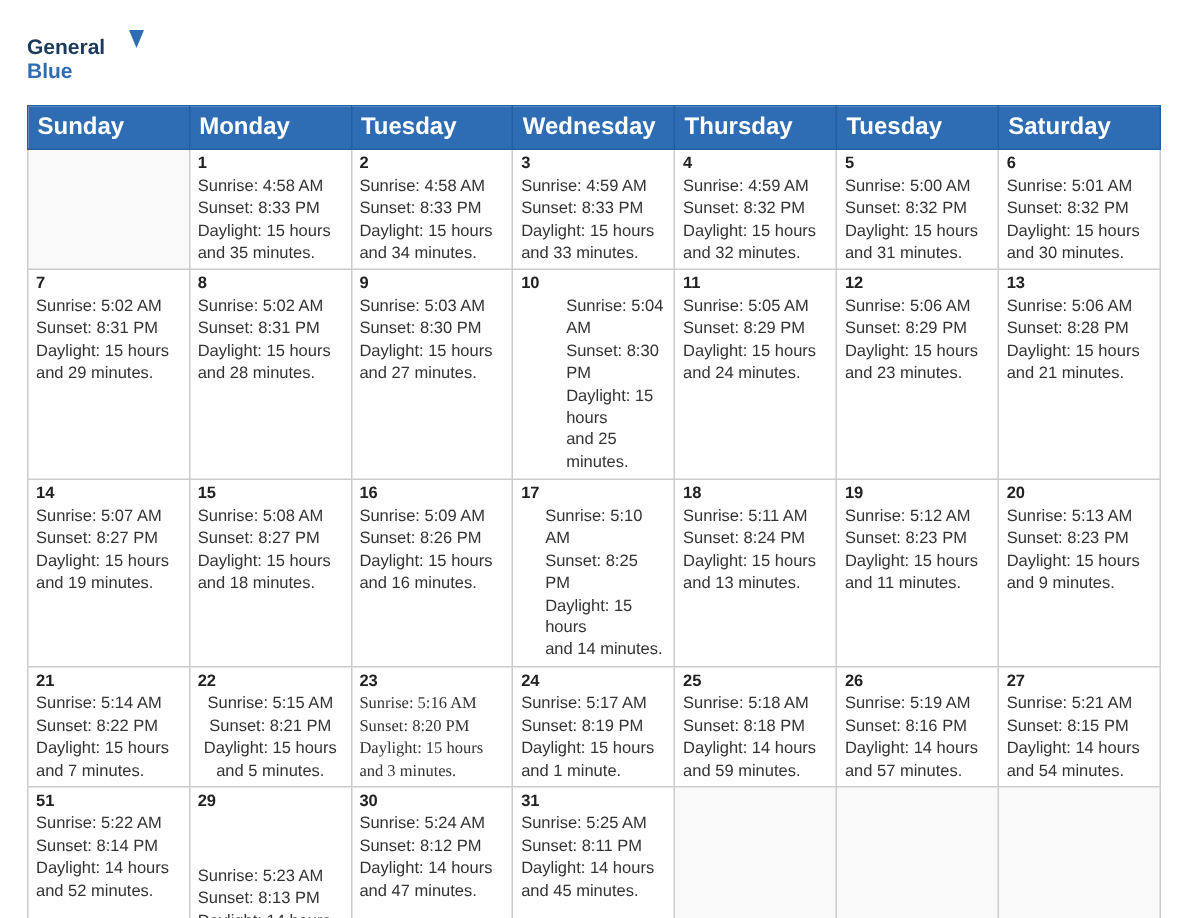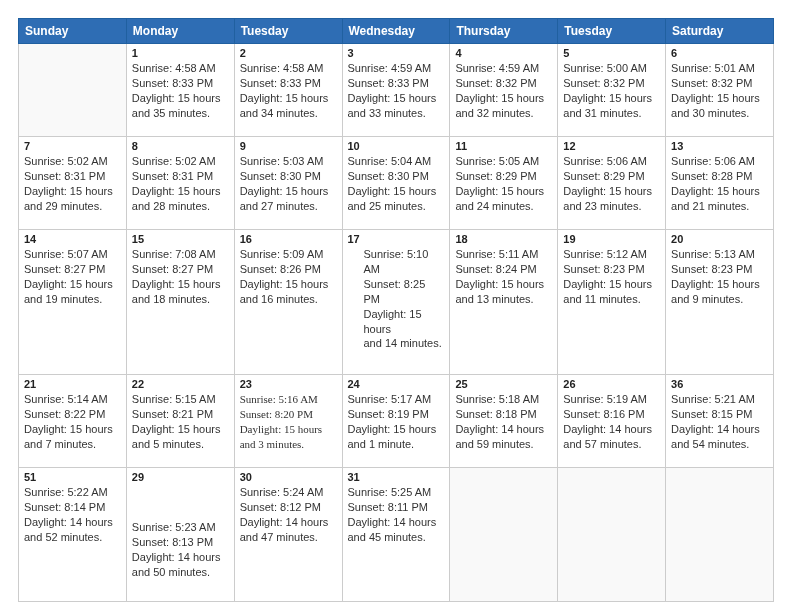--- a/index.html
+++ b/index.html
@@ -43,21 +43,21 @@
       margin-top: 2px;
     }
     .calendar {
       width: 100%;
       border-collapse: collapse;
       flex: 1;
     }
     .calendar th {
       background: #2e6db4;
       color: #fff;
-      font-size: 12px;
+      font-size: 16px;
       font-weight: bold;
       padding: 5px 6px;
       text-align: left;
       border: 1px solid #2060a0;
     }
     .calendar td {
       border: 1px solid #ccc;
       vertical-align: top;
       padding: 3px 5px;
       font-size: 9.5px;
@@ -77,20 +77,33 @@
     .cell-content {
       font-size: 11px;
       line-height: 1.35;
       color: #333;
     }
   </style>
 </head>
 <body>
 
 <div class="page">
+  <div class="header">
+    <div class="logo">
+  <svg width="80" height="42" viewBox="0 0 80 42" xmlns="http://www.w3.org/2000/svg">
+    <text x="0" y="18" font-size="14" font-weight="bold" fill="#1a3a5c" font-family="Arial">General</text>
+    <text x="0" y="34" font-size="14" font-weight="bold" fill="#2e6db4" font-family="Arial">Blue</text>
+    <polygon points="68,2 78,2 73,14" fill="#2e6db4"></polygon>
+  </svg>
+</div>
+    <div class="title-block">
+      <div class="title-month"></div>
+      <div class="title-location"></div>
+    </div>
+  </div>
 
   <table class="calendar">
     <thead>
       <tr>
       <th>Sunday</th>
           <th>Monday</th>
           <th>Tuesday</th>
           <th>Wednesday</th>
           <th>Thursday</th>
           <th>Tuesday</th>
@@ -160,21 +173,21 @@
           </td>
           <td>
             <span class="day-num">9</span>
             <div class="cell-content" style="white-space: pre-line;">Sunrise: 5:03 AM
 Sunset: 8:30 PM
 Daylight: 15 hours
 and 27 minutes.</div>
           </td>
           <td>
             <span class="day-num">10</span>
-            <div class="cell-content" style="white-space: pre-line;">Sunrise: 5:04 AM
+            <div class="cell-content" style="white-space: pre-line; margin-left: 30px;">Sunrise: 5:04 AM
 Sunset: 8:30 PM
 Daylight: 15 hours
 and 25 minutes.</div>
           </td>
           <td>
             <span class="day-num">11</span>
             <div class="cell-content" style="white-space: pre-line;">Sunrise: 5:05 AM
 Sunset: 8:29 PM
 Daylight: 15 hours
 and 24 minutes.</div>
@@ -197,21 +210,21 @@
         <tr>
           <td>
             <span class="day-num">14</span>
             <div class="cell-content" style="white-space: pre-line;">Sunrise: 5:07 AM
 Sunset: 8:27 PM
 Daylight: 15 hours
 and 19 minutes.</div>
           </td>
           <td>
             <span class="day-num">15</span>
-            <div class="cell-content" style="white-space: pre-line;">Sunrise: 7:08 AM
+            <div class="cell-content" style="white-space: pre-line;">Sunrise: 5:08 AM
 Sunset: 8:27 PM
 Daylight: 15 hours
 and 18 minutes.</div>
           </td>
           <td>
             <span class="day-num">16</span>
             <div class="cell-content" style="white-space: pre-line;">Sunrise: 5:09 AM
 Sunset: 8:26 PM
 Daylight: 15 hours
 and 16 minutes.</div>
@@ -248,21 +261,21 @@
         <tr>
           <td>
             <span class="day-num">21</span>
             <div class="cell-content" style="white-space: pre-line;">Sunrise: 5:14 AM
 Sunset: 8:22 PM
 Daylight: 15 hours
 and 7 minutes.</div>
           </td>
           <td>
             <span class="day-num">22</span>
-            <div class="cell-content" style="white-space: pre-line;">Sunrise: 5:15 AM
+            <div class="cell-content" style="white-space: pre-line; text-align: center;">Sunrise: 5:15 AM
 Sunset: 8:21 PM
 Daylight: 15 hours
 and 5 minutes.</div>
           </td>
           <td>
             <span class="day-num">23</span>
             <div class="cell-content" style="white-space: pre-line; font-family: Liberation Serif, serif;">Sunrise: 5:16 AM
 Sunset: 8:20 PM
 Daylight: 15 hours
 and 3 minutes.</div>
@@ -282,21 +295,21 @@
 and 59 minutes.</div>
           </td>
           <td>
             <span class="day-num">26</span>
             <div class="cell-content" style="white-space: pre-line;">Sunrise: 5:19 AM
 Sunset: 8:16 PM
 Daylight: 14 hours
 and 57 minutes.</div>
           </td>
           <td>
-            <span class="day-num">36</span>
+            <span class="day-num">27</span>
             <div class="cell-content" style="white-space: pre-line;">Sunrise: 5:21 AM
 Sunset: 8:15 PM
 Daylight: 14 hours
 and 54 minutes.</div>
           </td>
         </tr>
         <tr>
           <td>
             <span class="day-num">51</span>
             <div class="cell-content" style="white-space: pre-line;">Sunrise: 5:22 AM

